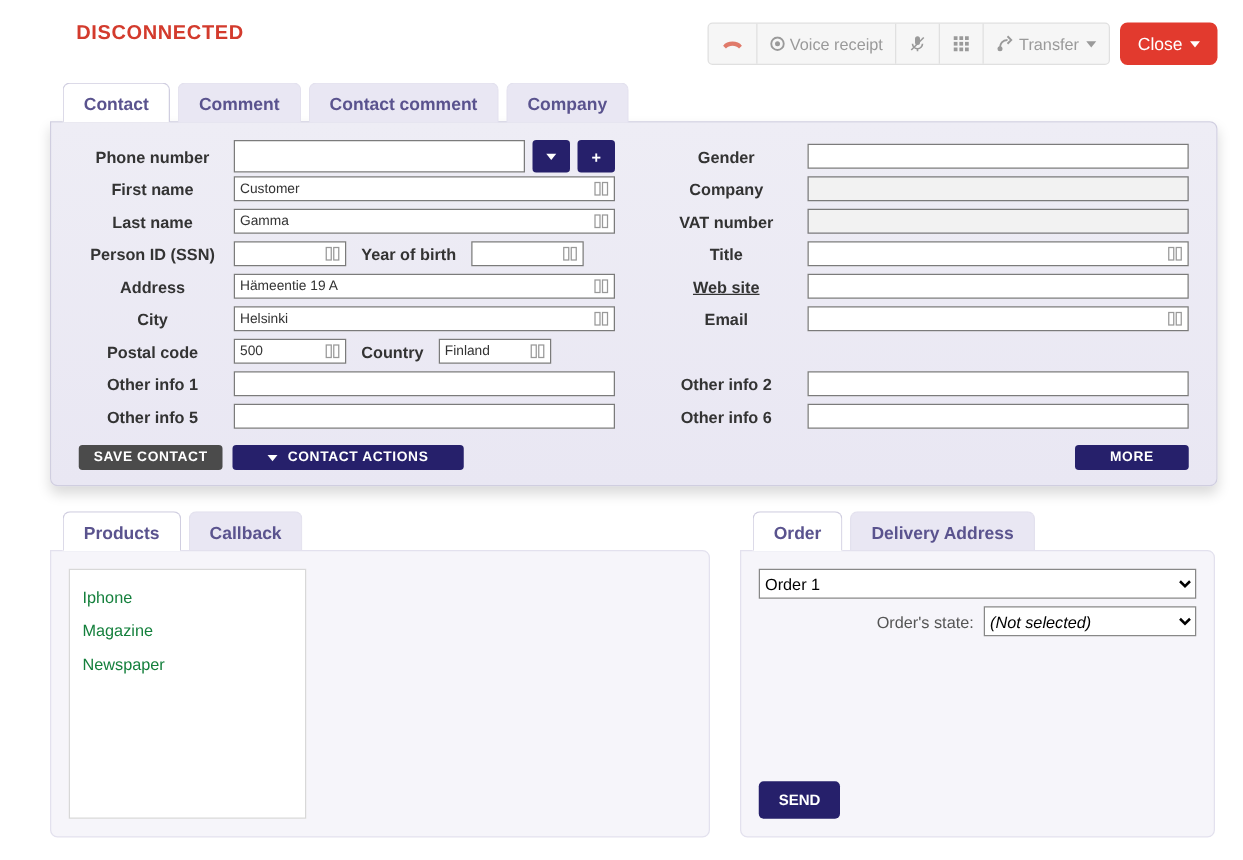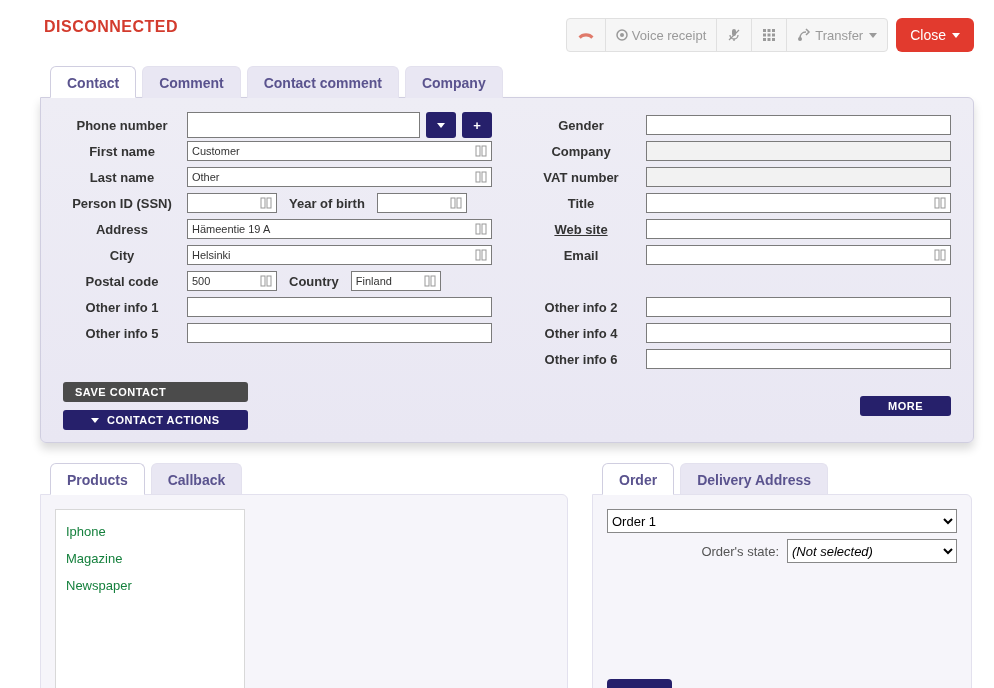--- a/index.html
+++ b/index.html
@@ -11,21 +11,21 @@
     font-family: Arial, Helvetica, sans-serif;
     font-size: 13px;
     color: #333;
   }
 
   
   .header {
     display: flex;
     justify-content: space-between;
     align-items: flex-start;
-    padding: 18px 20px 0 44px;
+    padding: 18px 20px 0 61px;
   }
   .status {
     color: #d33b2d;
     font-weight: 700;
     font-size: 16px;
     letter-spacing: 0.5px;
   }
   .call-toolbar {
     display: flex;
     align-items: stretch;
@@ -165,21 +165,21 @@
   .sqbtn .caret-down {
     width:0;height:0;border-left:4px solid transparent;border-right:4px solid transparent;border-top:5px solid #fff;
   }
 
   .panel-footer {
     display:flex;
     justify-content:space-between;
     align-items:center;
     margin-top: 10px;
   }
-  .footer-left { display:flex; gap:8px;flex-direction:column; }
+  .footer-left { display:flex; gap:8px; }
   .btn-dark {
     background:#4b4b4b;
     color:#fff;
     font-size:11px;
     font-weight:700;
     letter-spacing:0.5px;
     padding: 4px 12px;
     border-radius:3px;
     cursor:pointer;
   }
@@ -352,21 +352,21 @@
                 <svg viewBox="0 0 14 14">
                   <rect x="1" y="2" width="4" height="10" fill="none" stroke="#999"></rect>
                   <rect x="7" y="2" width="4" height="10" fill="none" stroke="#999"></rect>
                 </svg>
               </span>
             </div>
         </div>
         <div class="row">
           <div class="lbl">Last name</div>
           <div class="field">
-              <span>Other</span>
+              <span>Gamma</span>
               <span class="glyph">
                 <svg viewBox="0 0 14 14">
                   <rect x="1" y="2" width="4" height="10" fill="none" stroke="#999"></rect>
                   <rect x="7" y="2" width="4" height="10" fill="none" stroke="#999"></rect>
                 </svg>
               </span>
             </div>
         </div>
         <div class="row">
           <div class="lbl">Person ID (SSN)</div>
@@ -495,26 +495,20 @@
                 <svg viewBox="0 0 14 14">
                   <rect x="1" y="2" width="4" height="10" fill="none" stroke="#999"></rect>
                   <rect x="7" y="2" width="4" height="10" fill="none" stroke="#999"></rect>
                 </svg>
               </span>
             </div>
         </div>
         <div class="row" style="height:26px"></div>
         <div class="row">
           <div class="lbl">Other info 2</div>
-          <div class="field">
-              <span></span>
-            </div>
-        </div>
-        <div class="row">
-          <div class="lbl">Other info 4</div>
           <div class="field">
               <span></span>
             </div>
         </div>
         <div class="row">
           <div class="lbl">Other info 6</div>
           <div class="field">
               <span></span>
             </div>
         </div>

